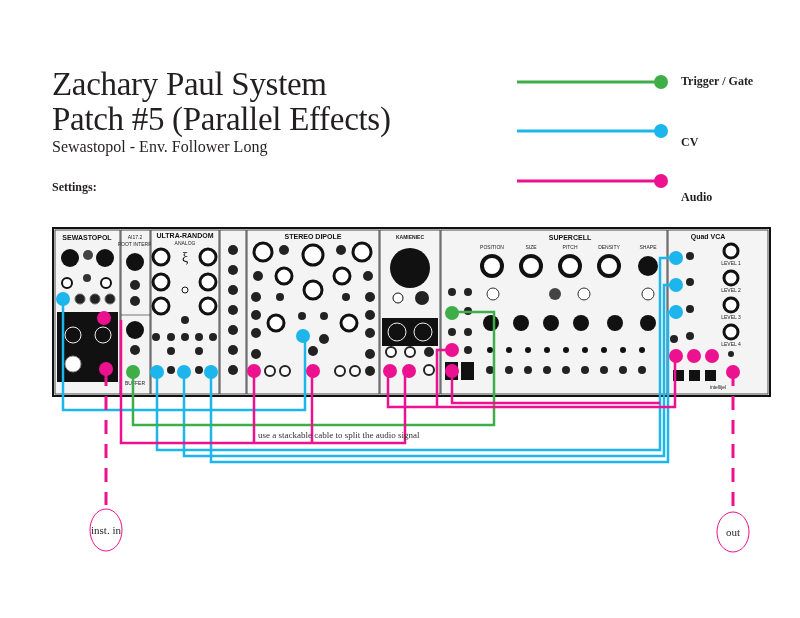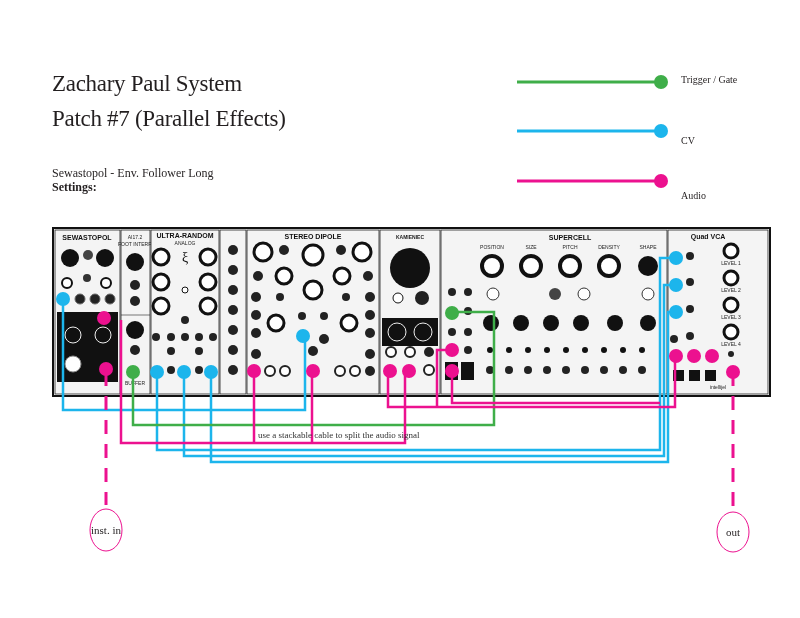--- a/index.html
+++ b/index.html
@@ -1,33 +1,33 @@
 <!DOCTYPE html>
 <html><head>
 <meta charset="utf-8">
 <style>
   html, body { margin:0; padding:0; background:#ffffff; }
   body { width:800px; height:618px; position:relative; overflow:hidden; font-family:"Liberation Serif","DejaVu Serif",serif; color:#231f20; }
-  .title { position:absolute; left:52px; font-size:23px; line-height:36px; letter-spacing:-0.3px; }
+  .title { position:absolute; left:52px; font-size:33px; line-height:36px; letter-spacing:-0.3px; }
   #t1 { top:66px; }
   #t2 { top:101px; }
   .settings-h { position:absolute; left:52px; top:140px; font-size:12px; font-weight:bold;margin-top:40px; }
-  .settings-v { position:absolute; left:52px; top:166px; font-size:12px; }
-  .legend-label { position:absolute; left:681px; font-size:10px; }
+  .settings-v { position:absolute; left:52px; top:138px; font-size:16px; }
+  .legend-label { position:absolute; left:681px; font-size:12px;font-weight:bold; }
   svg { position:absolute; left:0; top:0; }
   .mod-label { font-family:"Liberation Sans","DejaVu Sans",sans-serif; font-size:5px; fill:#222; text-anchor:middle; }
   .mod-title { font-family:"Liberation Sans","DejaVu Sans",sans-serif; font-size:7px; font-weight:bold; fill:#111; text-anchor:middle; }
   .note { font-family:"Liberation Serif","DejaVu Serif",serif; font-size:9px; fill:#333; }
   .endpoint-text { font-family:"Liberation Serif","DejaVu Serif",serif; font-size:11px; fill:#231f20; text-anchor:middle; }
 </style>
 </head>
 <body>
 
 <div class="title" id="t1">Zachary Paul System</div>
-<div class="title" id="t2">Patch #7 (Parallel Effects)</div>
+<div class="title" id="t2">Patch #5 (Parallel Effects)</div>
 <div class="settings-h">Settings:</div>
 <div class="settings-v">Sewastopol - Env. Follower Long</div>
 
 <div class="legend-label" style="top:74px">Trigger / Gate</div>
 <div class="legend-label" style="top:135px">CV</div>
 <div class="legend-label" style="top:190px">Audio</div>
 
 <svg width="800" height="618" viewBox="0 0 800 618">
 
   <g>

